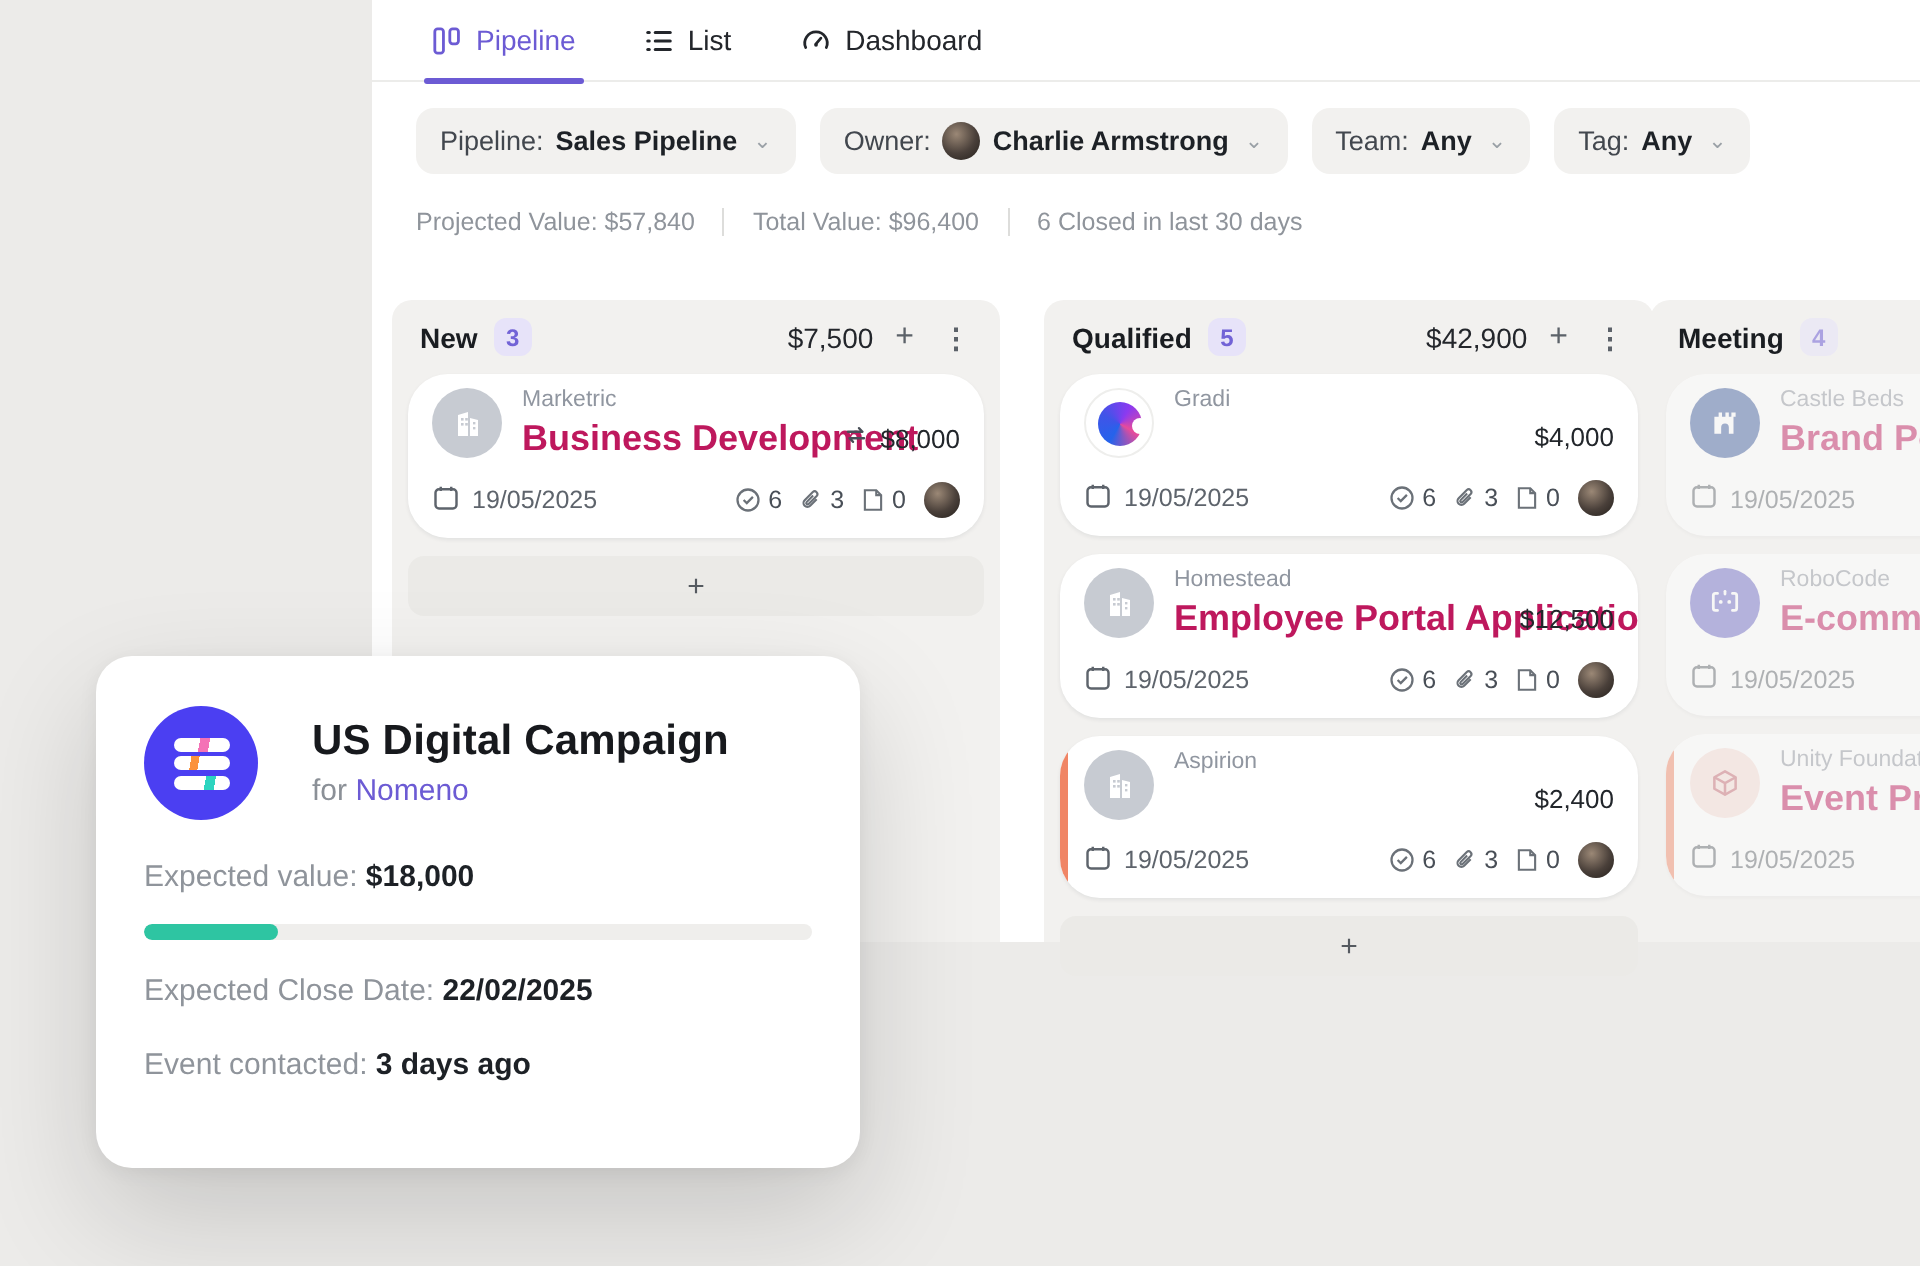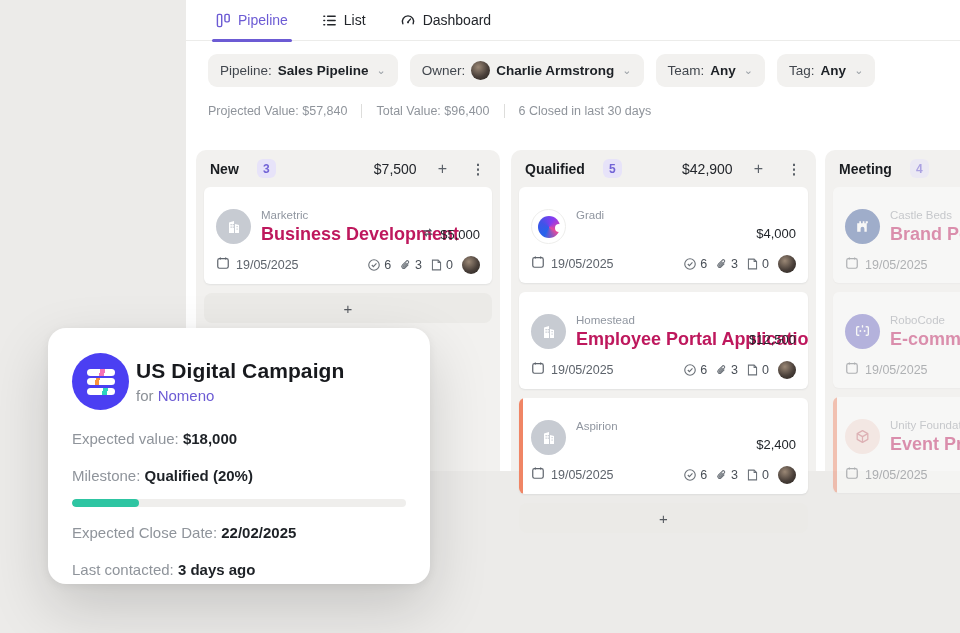--- a/index.html
+++ b/index.html
@@ -24,58 +24,58 @@
   .avatar.sm { width:18px; height:18px; }
   .avatar.xs { width:19px; height:19px; }
 
   
   .statsbar { display:flex; align-items:center; gap:14px; padding-left:22px; margin-top:6px; font-size:12.5px; color:#8F949B; }
   .statsbar .sep { width:1px; height:14px; background:#dddddb; }
 
   
   .column { position:absolute; top:150px; bottom:0; background:#F2F1EF; border-radius:10px 10px 0 0; }
   .col-new { left:10px; width:304px; }
-  .col-qualified { left:325px; width:305px; }
+  .col-qualified { left:336px; width:305px; }
   .col-meeting { left:639px; width:300px; border-radius:10px 0 0 0; }
-  .col-head { display:flex; align-items:center; padding:9px 12px 7px 14px; gap:18px; }
+  .col-head { display:flex; align-items:center; padding:9px 12px 7px 14px; gap:8px; }
   .col-name { font-size:14px; font-weight:700; color:#1a1d21; }
   .col-count { background:#E7E3F9; color:#7263D6; font-size:12px; font-weight:600; border-radius:6px; min-width:19px; height:19px; display:flex; align-items:center; justify-content:center; padding:0 5px; }
   .col-spacer { flex:1; }
   .col-total { font-size:14px; color:#23262b; font-weight:500; }
   .icon-btn { color:#5c6269; background:none; border:none; font-size:16px; cursor:pointer; padding:0 3px; line-height:1; }
   .kebab { letter-spacing:0; font-size:14px; font-weight:700; }
   .cards { padding:2px 8px 0 8px; display:flex; flex-direction:column; gap:9px; }
-  .card { position:relative; background:#fff; border-radius:6px; box-shadow:0 1px 2px rgba(16,24,40,.07); padding:22px 12px 10px 12px; overflow:hidden; }
+  .card { position:relative; background:#fff; border-radius:20px; box-shadow:0 1px 2px rgba(16,24,40,.07); padding:7px 12px 10px 12px; overflow:hidden; }
   .card .stripe { position:absolute; left:0; top:0; bottom:0; width:4px; background:#F08565; }
   .card-top { display:flex; gap:10px; }
   .logo { width:35px; height:35px; border-radius:50%; flex:none; display:flex; align-items:center; justify-content:center; }
   .logo.gray { background:#C7CBD2; color:#fff; }
   .logo.white { background:#fff; border:1px solid #eeeeec; }
   .logo.castle { background:#3D5B9E; color:#fff; font-size:17px; }
   .logo.robot { background:#6B68C6; color:#fff; }
   .logo.pink { background:#F6DCD6; color:#C4656F; }
   .gradi-disc { width:22px; height:22px; border-radius:50%; background:conic-gradient(from 210deg, #2563eb, #4054e8, #8b3af0, #e84b9a, #2563eb); position:relative; }
   .gradi-disc::after { content:""; position:absolute; right:-3px; top:8px; width:8px; height:8px; border-radius:50%; background:#fff; }
   .card-info { flex:1; min-width:0; }
   .card-company { font-size:11.5px; color:#9096A0; white-space:nowrap; }
   .card-title { font-size:18px; font-weight:700; color:#be185d; margin-top:3px; white-space:nowrap; }
   .card-value { display:flex; align-items:center; gap:5px; font-size:13px; color:#22262b; margin-top:14px; white-space:nowrap; }
-  .card-foot { display:flex; align-items:flex-start; margin-top:11px; }
+  .card-foot { display:flex; align-items:center; margin-top:11px; }
   .date { display:flex; align-items:center; gap:6px; font-size:12.5px; color:#5E646C; }
   .foot-icons { margin-left:auto; display:flex; align-items:center; gap:4px; font-size:12.5px; color:#494f57; }
   .foot-icons .ig { display:flex; align-items:center; gap:3px; margin-left:4px; color:#6b7178; }
   .foot-icons .ig span { color:#494f57; }
   .add-row { margin:9px 8px 0 8px; height:30px; background:#EBEAE7; border-radius:8px; display:flex; align-items:center; justify-content:center; color:#555a60; font-size:15px; cursor:pointer; }
 
   .col-meeting .col-count { opacity:.55; }
   .col-meeting .card { opacity:.45; }
 
   
   .popup { position:absolute; left:48px; top:328px; width:382px; height:256px; background:#fff; border-radius:18px; box-shadow:0 24px 60px rgba(0,0,0,.16), 0 2px 10px rgba(0,0,0,.06); padding:25px 24px 0 24px; z-index:10; }
-  .popup-head { display:flex; gap:7px; align-items:center; }
+  .popup-head { display:flex; gap:27px; align-items:center; }
   .popup-logo { width:57px; height:57px; border-radius:50%; background:#4B3FF2; display:flex; flex-direction:column; align-items:center; justify-content:center; gap:2.5px; flex:none; }
   .plbar { width:28px; height:7px; border-radius:3.5px; background:#fff; }
   .plbar.b1 { background:linear-gradient(100deg,#fff 45%,#f472b6 45% 62%,#fff 62%); }
   .plbar.b2 { background:linear-gradient(100deg,#fff 30%,#fb923c 30% 44%,#fff 44%); }
   .plbar.b3 { background:linear-gradient(100deg,#fff 55%,#2dd4bf 55% 72%,#fff 72%); }
   .popup-title { font-size:21px; font-weight:700; color:#17191d; letter-spacing:.1px; }
   .popup-for { font-size:15px; color:#8b9097; margin-top:4px; }
   .popup-for a { color:#6C5BD4; text-decoration:none; font-weight:500; }
   .popup-row { font-size:15px; color:#8F949B; margin-top:20px; }
   .popup-row:first-of-type { margin-top:17px; }
@@ -185,21 +185,21 @@
           <div class="card-info">
             <div class="card-company">Marketric</div>
             <div class="card-title">Business Development</div>
           </div>
           <div class="card-value">
             <span>
               <svg width="14" height="13" viewBox="0 0 16 16" fill="none" stroke="#494f57" stroke-width="1.4" stroke-linecap="round" stroke-linejoin="round">
                   <path d="M3 6h9l-2.2-2.2M13 10H4l2.2 2.2"></path>
                 </svg>
             </span>
-            <span>$5,000</span>
+            <span>$8,000</span>
           </div>
         </div>
         <div class="card-foot">
           <span class="date">
             <span><svg width="14" height="14" viewBox="0 0 16 16" fill="none" stroke="#5E646C" stroke-width="1.4">
                   <rect x="2" y="3" width="12" height="11" rx="2"></rect>
                   <line x1="5" y1="1.6" x2="5" y2="4"></line>
                   <line x1="11" y1="1.6" x2="11" y2="4"></line>
                 </svg></span>
             <span>19/05/2025</span>
@@ -507,28 +507,24 @@
       <div class="popup-for">
         <span>for</span>
         <a href="#">Nomeno</a>
       </div>
     </div>
   </div>
   <div class="popup-row">
     <span>Expected value:</span>
     <b>$18,000</b>
   </div>
-  <div class="popup-row">
-    <span>Milestone:</span>
-    <b>Qualified (20%)</b>
-  </div>
   <div class="progress">
     <div class="progress-fill" style="width: 20%;"></div>
   </div>
   <div class="popup-row after-bar">
     <span>Expected Close Date:</span>
     <b>22/02/2025</b>
   </div>
   <div class="popup-row">
-    <span>Last contacted:</span>
+    <span>Event contacted:</span>
     <b>3 days ago</b>
   </div>
 </div>
 
 </body></html>

